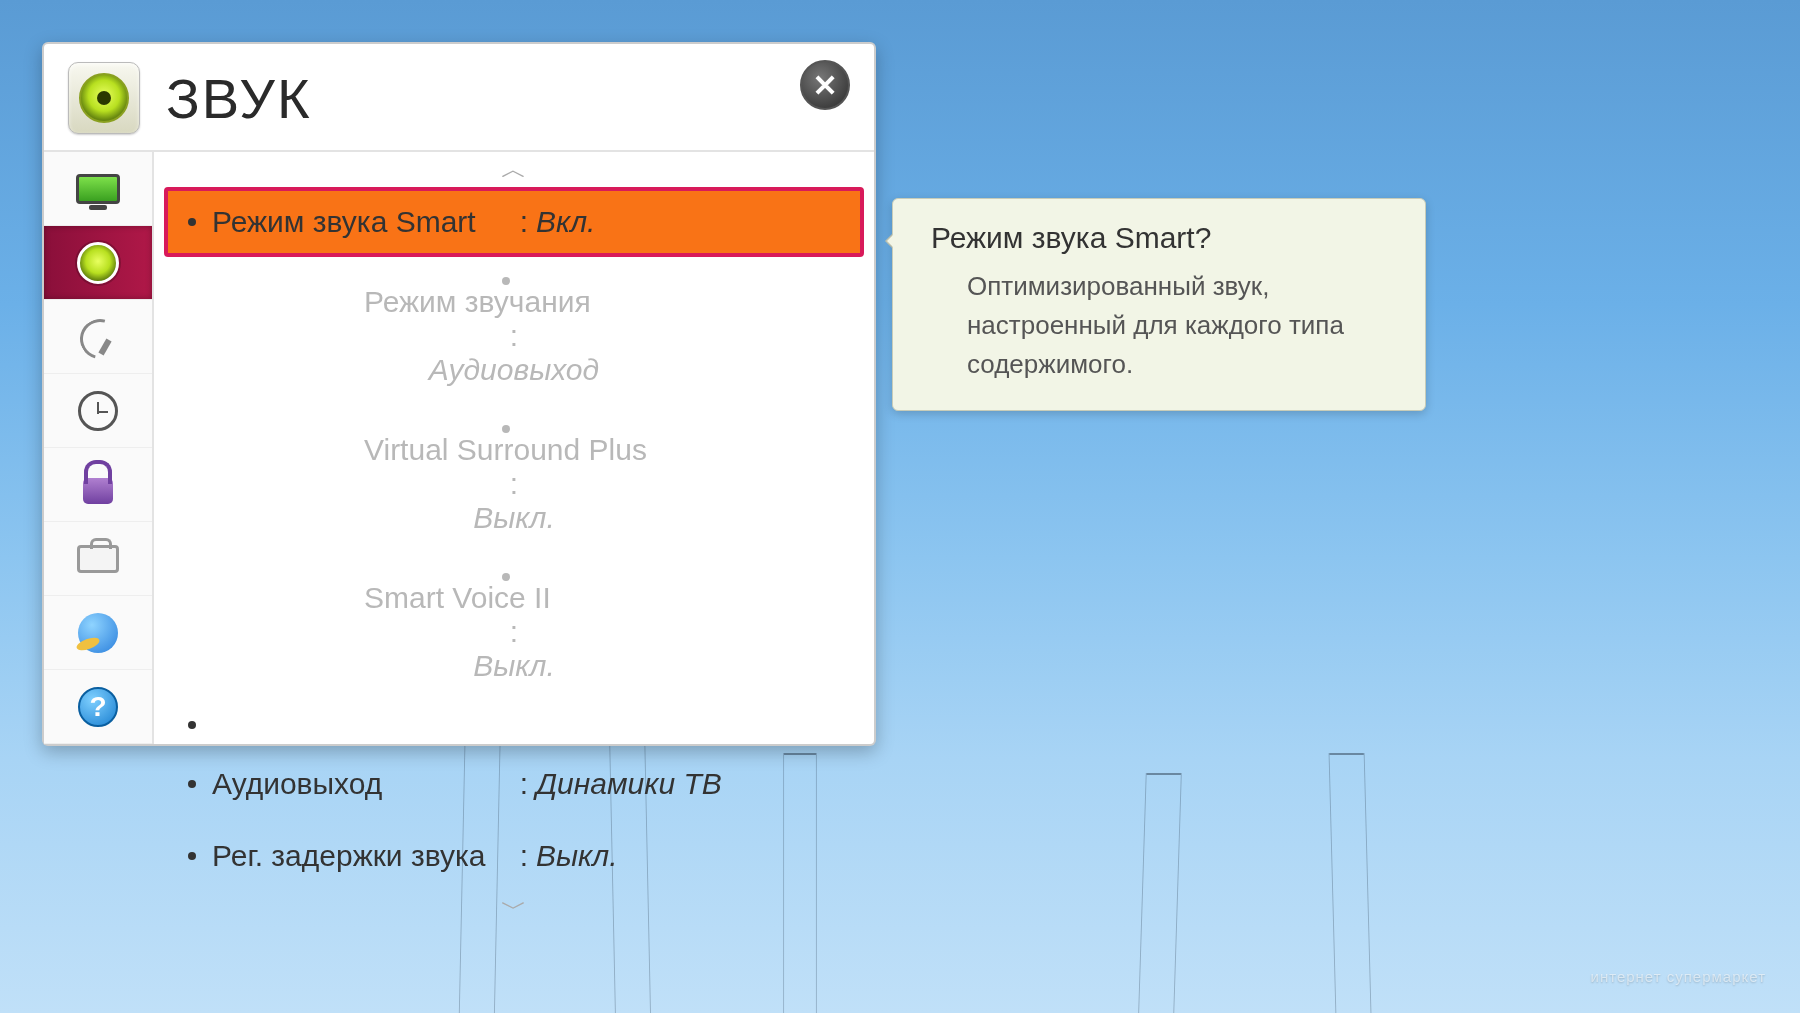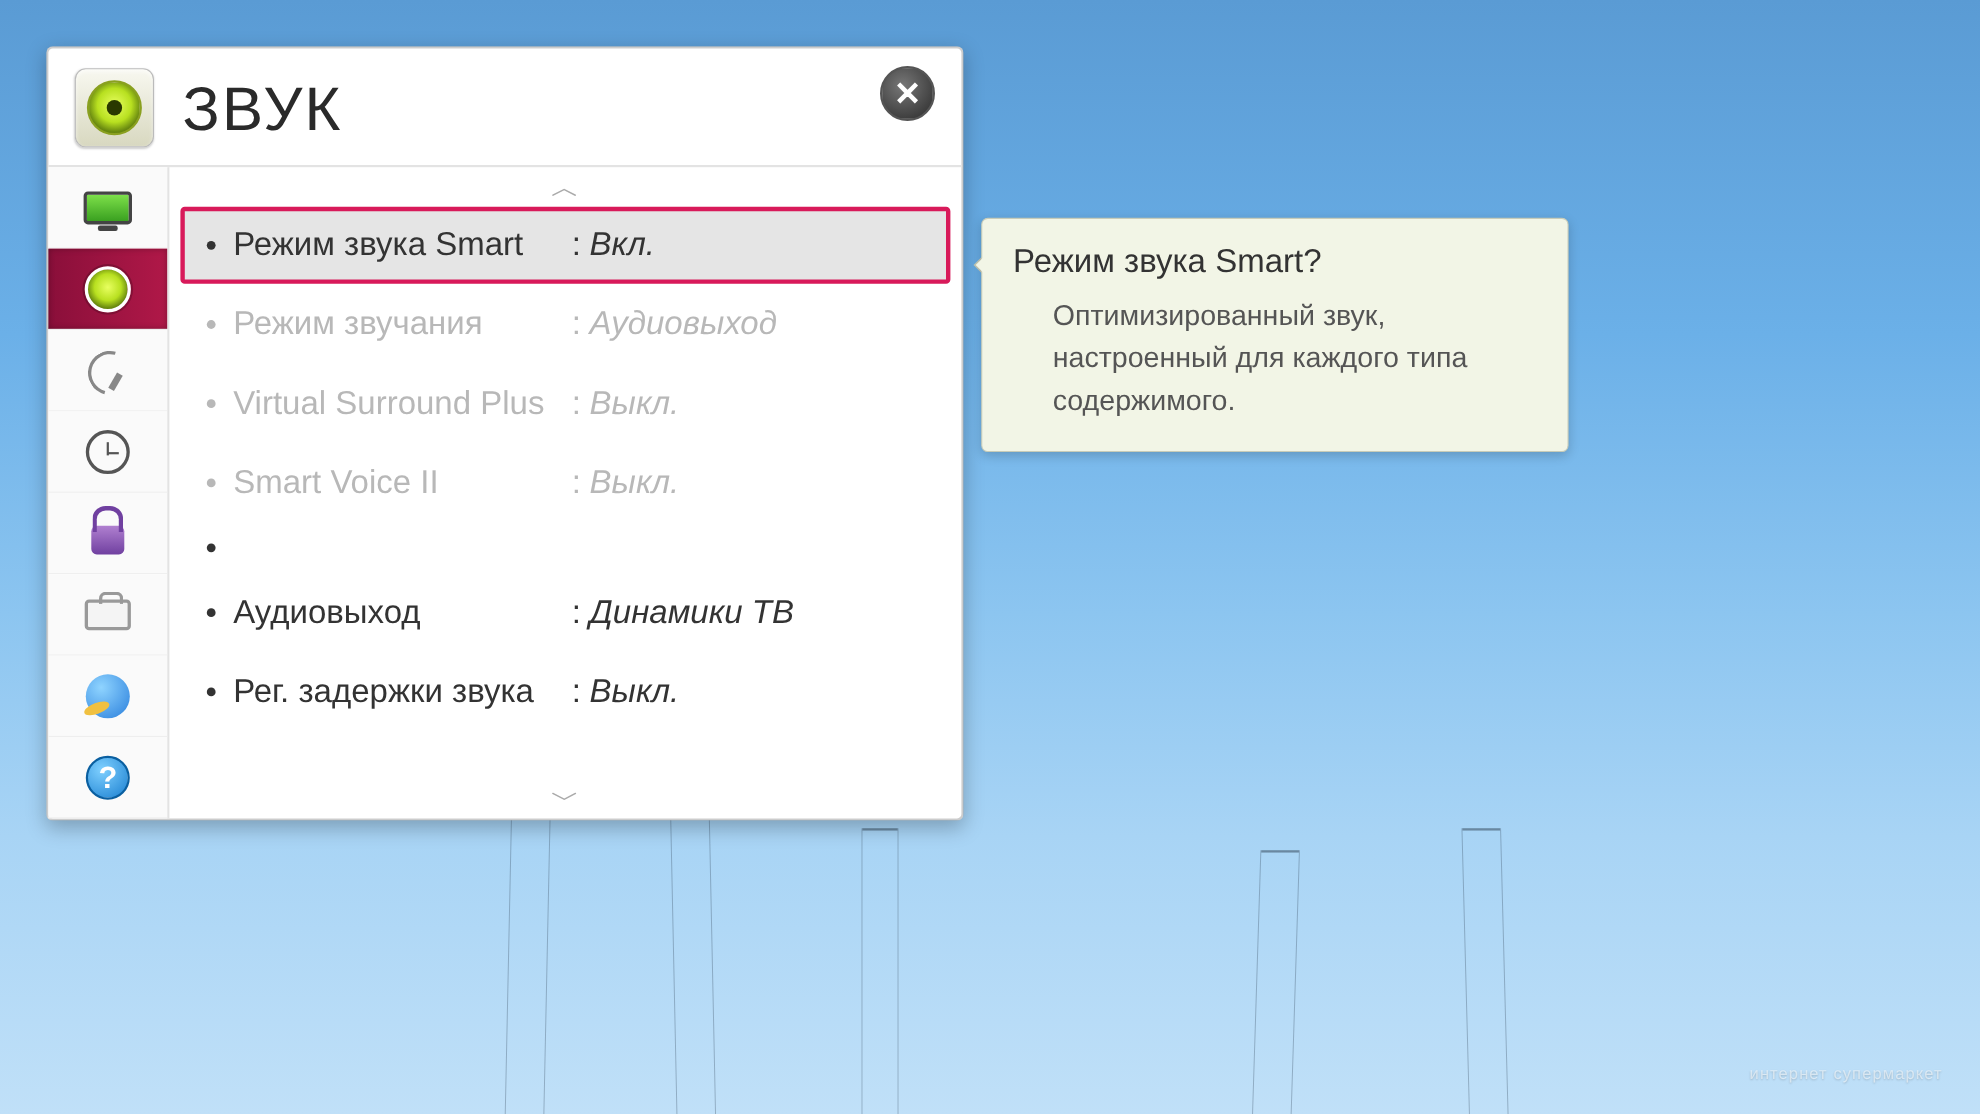--- a/index.html
+++ b/index.html
@@ -153,37 +153,37 @@
     align-items:center;
     padding: 14px 20px;
     font-size: 30px;
     color:#333;
     cursor:pointer;
     border: 4px solid transparent;
     border-radius: 4px;
   }
   .option-row.highlighted {
     border-color: #d81a5a;
-    background: #e5e5e5;
-  }
-  .option-row.disabled { color: #b8b8b8; cursor: default; }
+    background: #f97316;
+  }
+  .option-row.disabled { color: #b8b8b8; cursor: default; flex-direction: column; }
   .bullet { width: 8px; height:8px; border-radius:50%; background: currentColor; margin-right: 16px; flex-shrink:0;}
   .opt-label { width: 300px; }
   .opt-colon { width: 24px; text-align:center; }
   .opt-value { flex:1;font-style:italic; }
 
   .tooltip {
     position:absolute;
     top: 198px;
     left: 892px;
     width: 534px;
     background: #f2f5e6;
     border: 1px solid #c8ccb8;
     border-radius: 6px;
-    padding: 22px 30px 26px 28px;
+    padding: 22px 30px 26px 38px;
     box-shadow: 0 3px 10px rgba(0,0,0,0.18);
   }
   .tooltip::before {
     content:"";
     position:absolute;
     left:-18px; top:30px;
     border: 12px solid transparent;
     border-right-color:#f2f5e6;
   }
   .tooltip::after {

